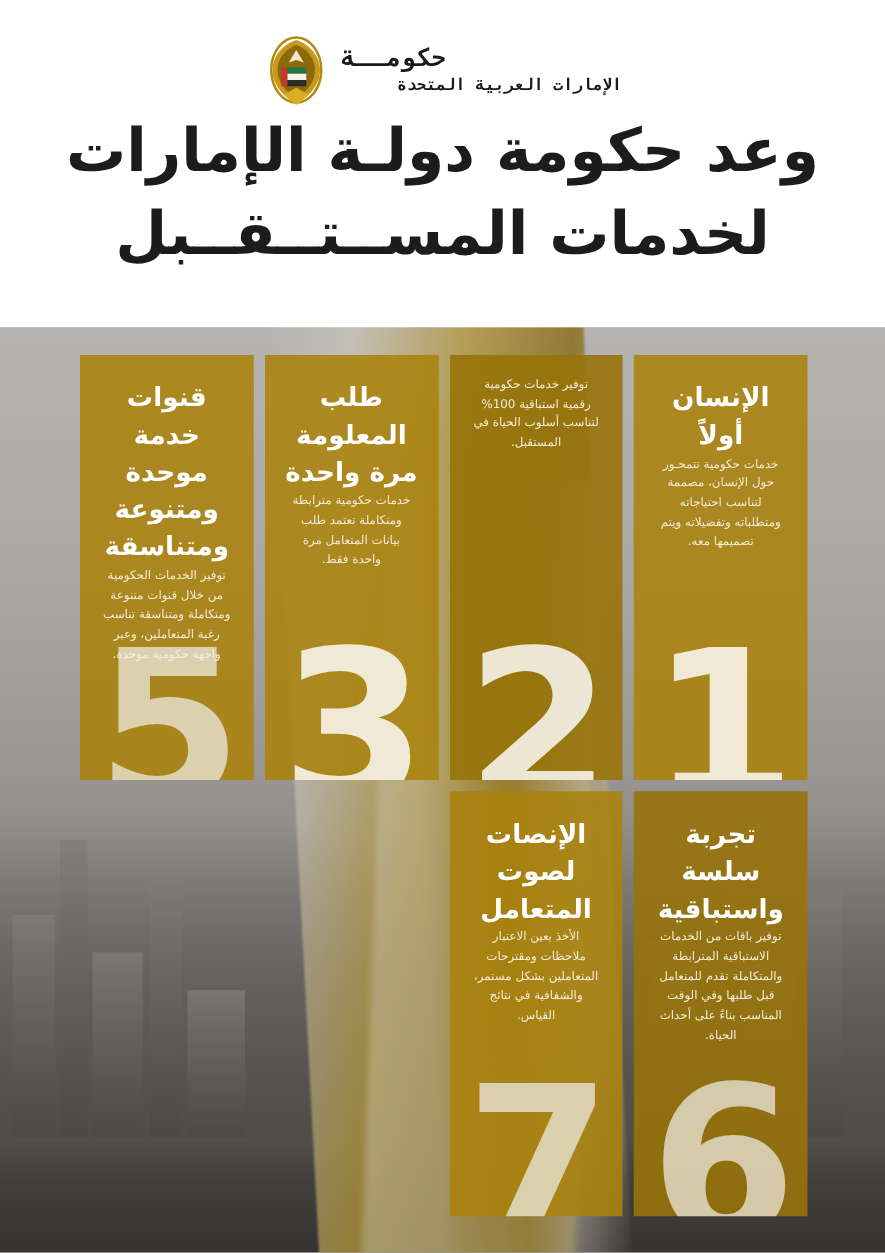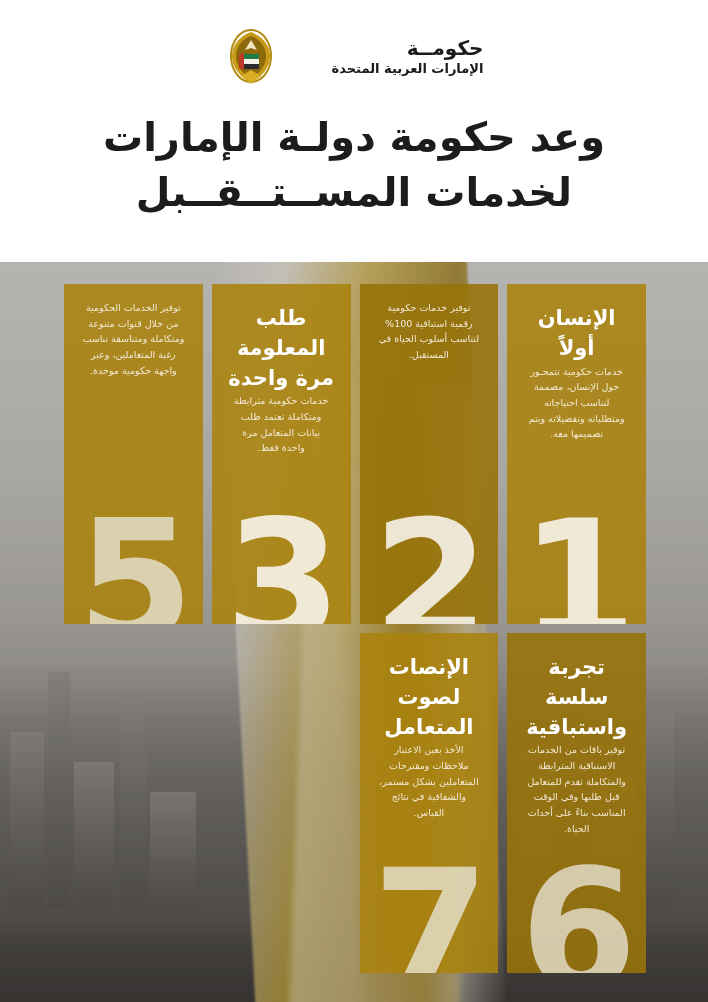--- a/index.html
+++ b/index.html
@@ -29,41 +29,41 @@
     gap: 10px;
     padding-top: 26px;
   }
   .emblem {
     width: 52px;
     height: 62px;
     position: relative;
   }
   .emblem svg { display: block; }
   .emblem-text {
-    text-align: right;
+    text-align: left;
     line-height: 1.25;
     color: #1a1a1a;
+    font-family: Liberation Mono, monospace;
   }
   .emblem-text .line1 {
     font-size: 20px;
     font-weight: bold;
     letter-spacing: 1px;
   }
   .emblem-text .line2 {
     font-size: 13px;
     font-weight: bold;
     margin-left: 45px;
   }
 
   .main-title {
-    margin-top: 22px;
     text-align: center;
     color: #1c1c1c;
     font-weight: bold;
-    font-size: 40px;
+    font-size: 48px;
     line-height: 1.38;
     letter-spacing: 0.5px;
     padding: 0 40px;
   }
   .main-title .t-line {
     display: block;
     white-space: nowrap;
   }
 
   
@@ -253,20 +253,26 @@
         <div>طلب</div>
         <div>المعلومة</div>
         <div>مرة واحدة</div>
       </div>
       <div class="c-desc">خدمات حكومية مترابطة ومتكاملة تعتمد طلب بيانات المتعامل مرة واحدة فقط.</div>
       <div class="c-num">3</div>
     </div>
 
 
     <div class="card row2">
+      <div class="c-title">
+        <div>قنوات خدمة</div>
+        <div>موحدة</div>
+        <div>ومتنوعة</div>
+        <div>ومتناسقة</div>
+      </div>
       <div class="c-desc">توفير الخدمات الحكومية من خلال قنوات متنوعة ومتكاملة ومتناسقة تناسب رغبة المتعاملين، وعبر واجهة حكومية موحدة.</div>
       <div class="c-num">5</div>
     </div>
 
     <div class="card row2 dark">
       <div class="c-title">
         <div>تجربة سلسة</div>
         <div>واستباقية</div>
       </div>
       <div class="c-desc">توفير باقات من الخدمات الاستباقية المترابطة والمتكاملة تقدم للمتعامل قبل طلبها وفي الوقت المناسب بناءً على أحداث الحياة.</div>

